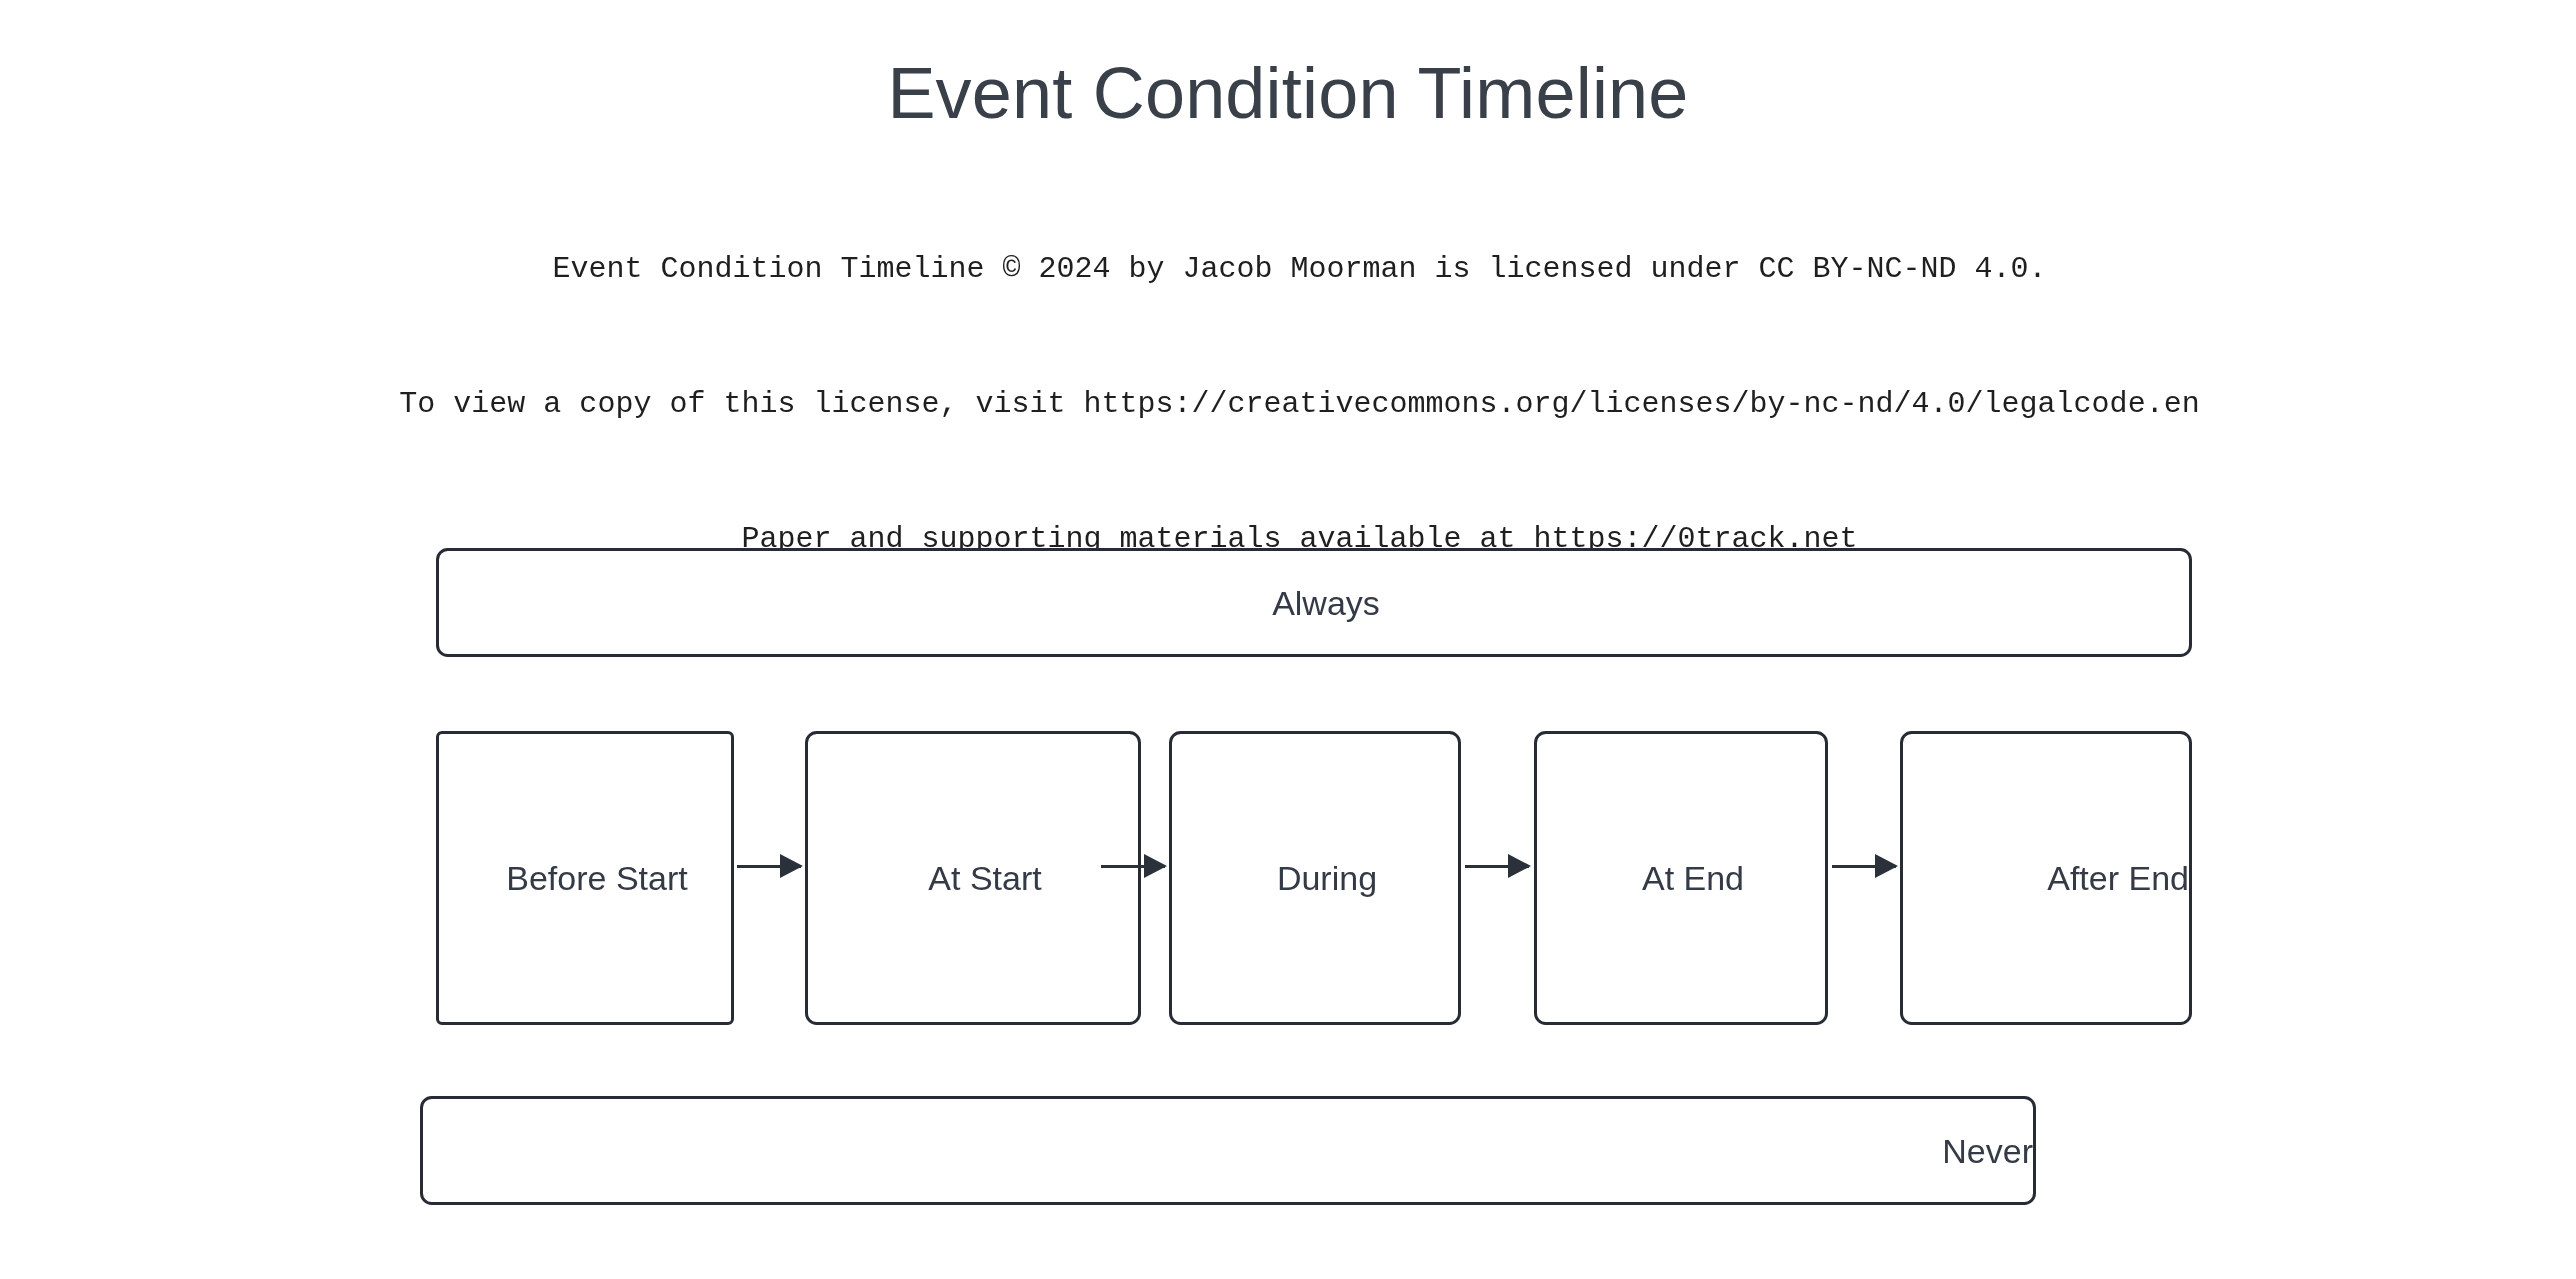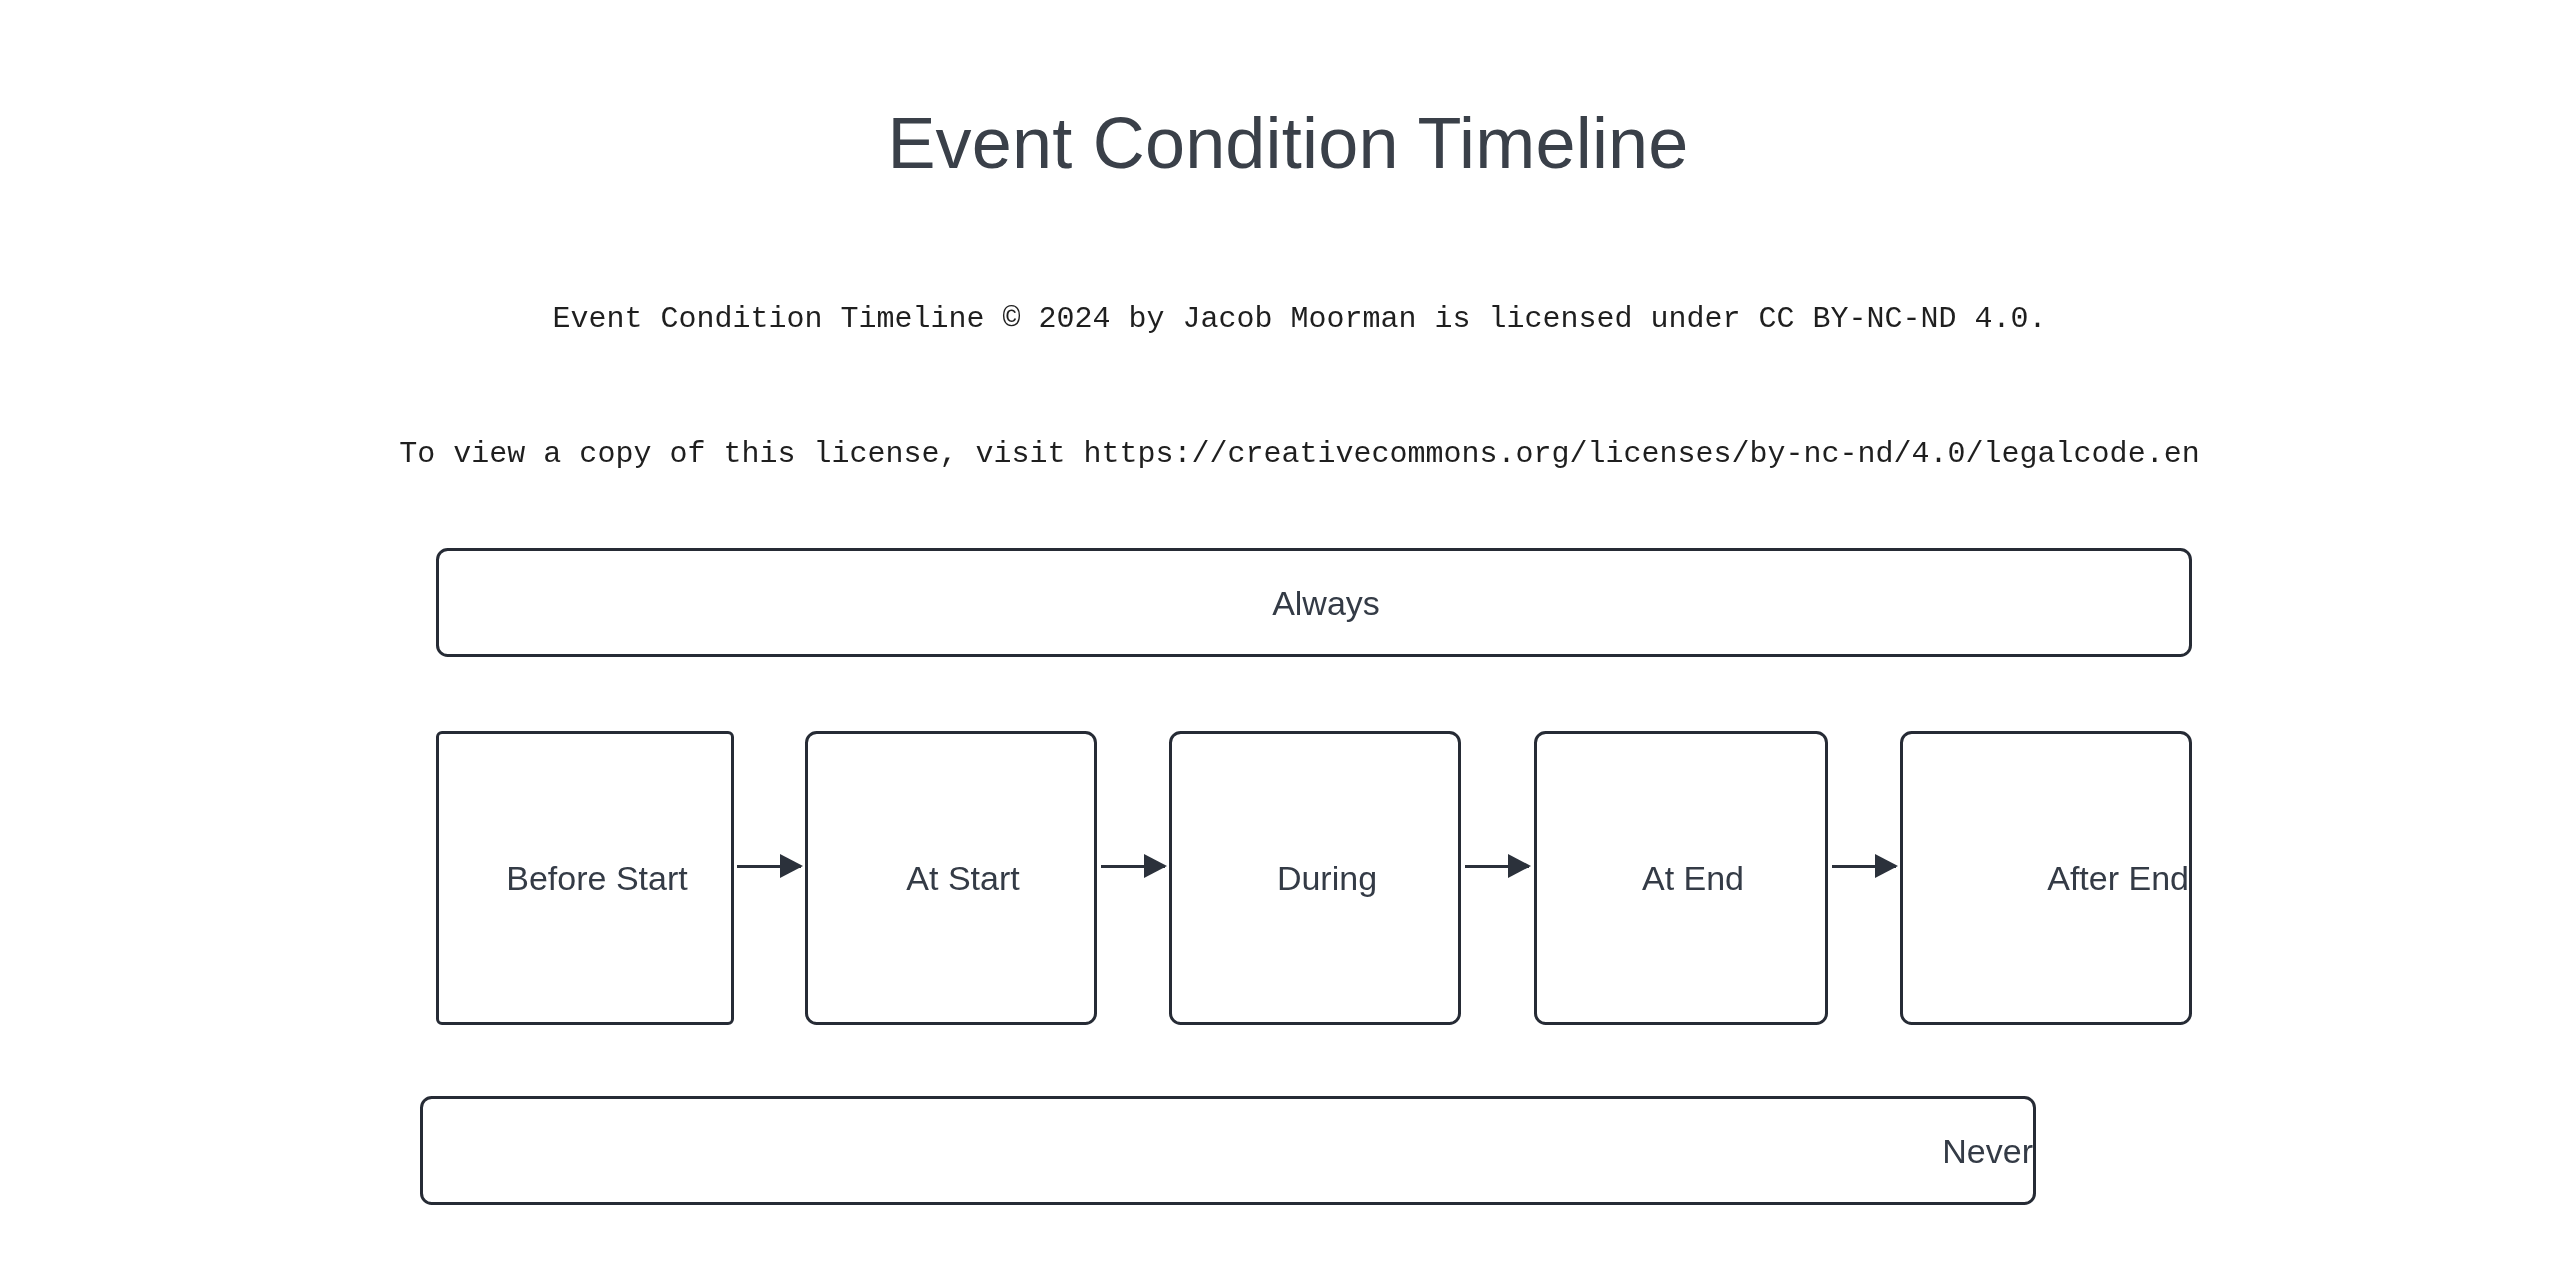--- a/index.html
+++ b/index.html
@@ -13,21 +13,21 @@
 
   body {
     font-family: "Liberation Sans", sans-serif;
     color: #333a45;
     position: relative;
   }
 
   
   .header {
     width: 100%;
-    padding-top: 103px;
+    padding-top: 53px;
     text-align: center;
   }
 
   .page-title {
     font-family: "Liberation Sans", sans-serif;
     font-size: 72px;
     font-weight: 400;
     line-height: 1.12;
     color: #3a4049;
     letter-spacing: 0.2px;
@@ -119,21 +119,21 @@
 
 <div class="diagram">
 
   <div class="node banner" id="node-always" style="left: 436px; width: 1756px; top: 548px;">
     <span class="node-label">Always</span>
   </div>
 
   <div class="node phase" id="node-phase-0" style="left: 436px; width: 298px; top: 731px; border-radius: 6px;">
     <span class="node-label">Before Start</span>
   </div>
-  <div class="node phase" id="node-phase-1" style="left: 805px; width: 292px; top: 731px;">
+  <div class="node phase" id="node-phase-1" style="left: 805px; width: 336px; top: 731px;">
     <span class="node-label">At Start</span>
   </div>
   <div class="node phase" id="node-phase-2" style="left: 1169px; width: 292px; top: 731px;">
     <span class="node-label">During</span>
   </div>
   <div class="node phase" id="node-phase-3" style="left: 1534px; width: 294px; top: 731px; align-items: center;">
     <span class="node-label">At End</span>
   </div>
   <div class="node phase" id="node-phase-4" style="left: 1900px; width: 292px; top: 731px; justify-content: flex-end;">
     <span class="node-label">After End</span>

